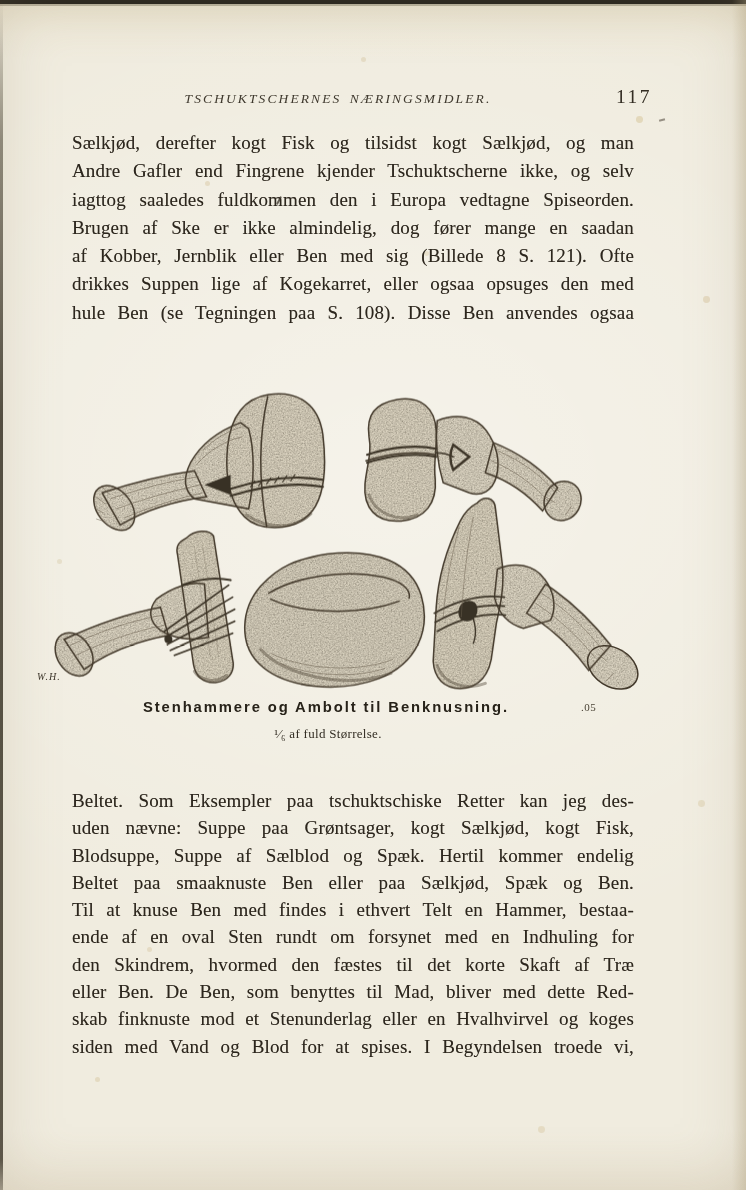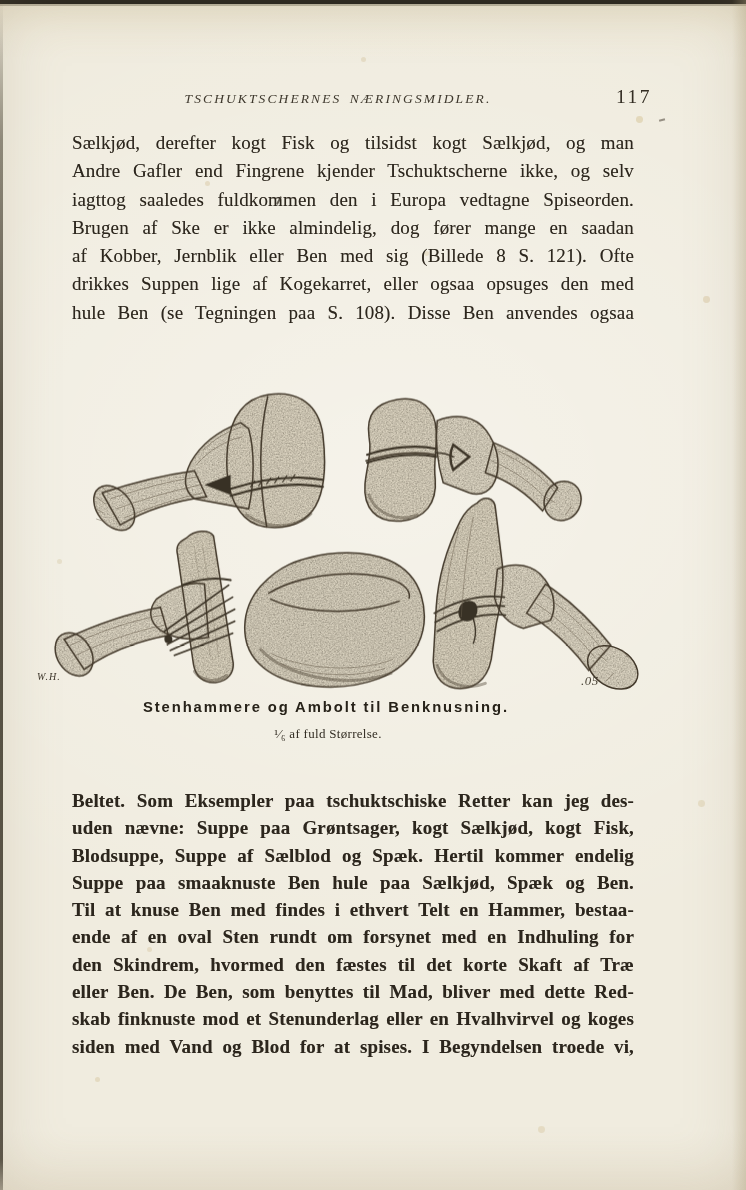--- a/index.html
+++ b/index.html
@@ -45,28 +45,28 @@
     position:absolute;left:604px;top:86px;width:60px;text-align:center;
     font-size:19.5px;letter-spacing:2.5px;color:#332d23;
   }
 
   
   .para{position:absolute;left:72px;width:562px;font-size:19px;letter-spacing:.15px;color:#2c261d;
         text-shadow:0 0 .4px rgba(44,38,29,.35);}
   .para-1{top:129px;}
   .para-1 .line{line-height:28.3px;}
   .para-2{top:787px;}
-  .para-2 .line{line-height:27.3px;font-weight:bold;}
+  .para-2 .line{line-height:27.3px;}
   .line{text-align:justify;text-align-last:justify;white-space:nowrap;overflow:visible;}
 
   
   .figure{position:absolute;left:0;top:0;width:746px;height:0;}
   .illustration{position:absolute;left:44px;top:386px;width:662px;height:312px;}
   .sig-left{position:absolute;left:37px;top:671px;font-style:italic;font-size:10px;letter-spacing:1px;color:#3c352a;}
-  .sig-right{position:absolute;left:581px;top:673px;font-style:italic;font-size:13px;letter-spacing:.5px;color:#4a4336;}
+  .sig-right{position:absolute;left:581px;top:701px;font-size:11px;letter-spacing:.5px;color:#4a4336;}
   .fig-caption{
     position:absolute;left:0;top:699px;width:746px;text-align:center;transform:translateX(-47px);
     font-family:"Liberation Sans","DejaVu Sans",sans-serif;font-weight:bold;
     font-size:14.8px;letter-spacing:1.9px;color:#272219;
   }
   .fig-scale{
     position:absolute;left:0;top:726px;width:746px;text-align:center;transform:translateX(-45px);
     font-size:13px;color:#332d23;letter-spacing:.3px;
   }
 </style>
@@ -229,21 +229,21 @@
     <div class="sig-left">W.H.</div>
     <div class="sig-right">.05</div>
     <figcaption class="fig-caption">Stenhammere og Ambolt til Benknusning.</figcaption>
     <div class="fig-scale">¹⁄₆ af fuld Størrelse.</div>
   </div>
 
   <section class="para para-2">
       <div class="line">Beltet.  Som Eksempler paa tschuktschiske Retter kan jeg des-</div>
       <div class="line">uden nævne: Suppe paa Grøntsager, kogt Sælkjød, kogt Fisk,</div>
       <div class="line">Blodsuppe, Suppe af Sælblod og Spæk.  Hertil kommer endelig</div>
-      <div class="line">Suppe paa smaaknuste Ben hule paa Sælkjød, Spæk og Ben.</div>
+      <div class="line">Beltet paa smaaknuste Ben eller paa Sælkjød, Spæk og Ben.</div>
       <div class="line">Til at knuse Ben med findes i ethvert Telt en Hammer, bestaa-</div>
       <div class="line">ende af en oval Sten rundt om forsynet med en Indhuling for</div>
       <div class="line">den Skindrem, hvormed den fæstes til det korte Skaft af Træ</div>
       <div class="line">eller Ben.  De Ben, som benyttes til Mad, bliver med dette Red-</div>
       <div class="line">skab finknuste mod et Stenunderlag eller en Hvalhvirvel og koges</div>
       <div class="line">siden med Vand og Blod for at spises.  I Begyndelsen troede vi,</div>
     </section>
 
   <div class="ink-mark"></div>
   <div class="ink-dot"></div>

